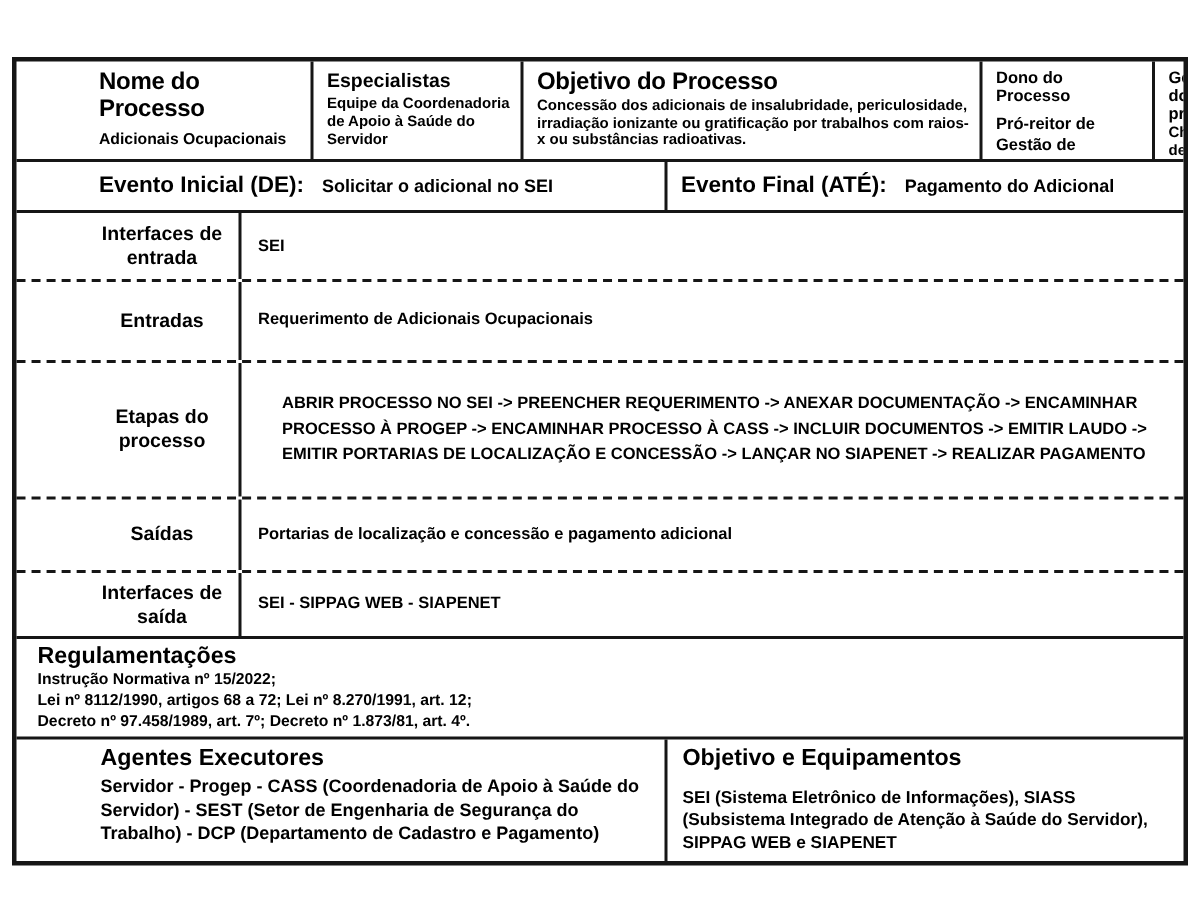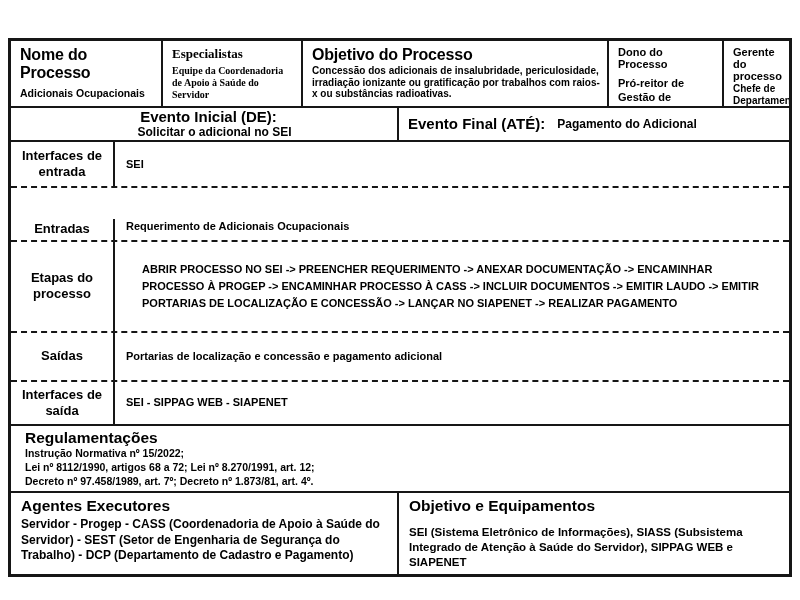--- a/index.html
+++ b/index.html
@@ -3,59 +3,59 @@
 <meta charset="utf-8">
 <style>
   * { margin:0; padding:0; box-sizing:border-box; }
   html,body { width:800px; height:600px; background:#ffffff; overflow:hidden;
               font-family:"Liberation Sans", sans-serif; color:#000; }
   .canvas { position:relative; width:800px; height:600px; background:#fff; }
 
   .sheet { position:absolute; left:8px; top:38px; width:784px; height:539px;
            border:3px solid #161616; background:#fff; display:flex; flex-direction:column; }
 
-  .row { display:flex; width:100%; }
+  .row { display:flex; width:100%;padding-left:46px; }
   .b-solid  { border-bottom:2px solid #161616; }
   .b-dashed { border-bottom:2px dashed #161616; }
 
   
   .r-header { height:67px; }
   .hcell { padding:5px 7px 3px 9px; border-right:2px solid #161616; overflow:hidden; }
   .hcell:last-child { border-right:none; }
   .hc1 { width:152px; }
-  .hc2 { width:140px;font-family:Liberation Serif, serif; }
+  .hc2 { width:140px; }
   .hc3 { width:306px; }
   .hc4 { width:115px; }
   .hc5 { flex:1; }
   .h-title-lg { font-size:16px; font-weight:700; letter-spacing:-0.2px; }
   .h-title-md { font-size:13px; font-weight:700; }
   .h-title-sm { font-size:11px; font-weight:700; }
   .h-sub      { font-size:10.5px; font-weight:700; line-height:1.2; margin-top:5px; }
   .h-sub-tight{ font-size:10px; font-weight:700; line-height:1.15; margin-top:1px; }
   .hc2 .h-sub { margin-top:3px; font-size:10px; }
   .hc4 .h-sub { font-size:11px; line-height:1.25; margin-top:7px; }
   .hc5 .h-sub { font-size:10px;  line-height:1.2; margin-top:1px; }
 
   
   .r-events { height:35px; align-items:center; }
   .ecell { display:flex; align-items:baseline; height:100%; padding-left:9px; }
-  .ecell.left { width:388px; border-right:2px solid #161616;flex-direction:column; }
+  .ecell.left { width:388px; border-right:2px solid #161616; }
   .ecell.right { flex:1; }
   .e-label { font-size:15px; font-weight:700; align-self:center; }
   .e-value { font-size:12px; font-weight:700; margin-left:12px; align-self:center; }
 
   
   .sipoc { align-items:stretch; }
   .lab { width:104px; border-right:2px solid #161616; display:flex; align-items:center;
          justify-content:center; text-align:center; font-size:13px; font-weight:700;
          line-height:1.25; padding:2px 6px; }
   .val { flex:1; display:flex; align-items:center; font-size:11px; font-weight:700;
          padding:4px 14px 4px 11px; line-height:1.55; }
   .r-iin  { height:48px; }
-  .r-ent  { height:55px;align-items:flex-end; }
+  .r-ent  { height:55px; }
   .r-eta  { height:95px;gap:16px; }
   .r-sai  { height:50px; }
   .r-ion  { height:46px; }
 
   
   .r-reg { height:68px; flex-direction:column; padding:3px 14px; }
   .reg-title { font-size:15.5px; font-weight:700; }
   .reg-line  { font-size:10.5px; font-weight:700; line-height:1.3; }
 
   

